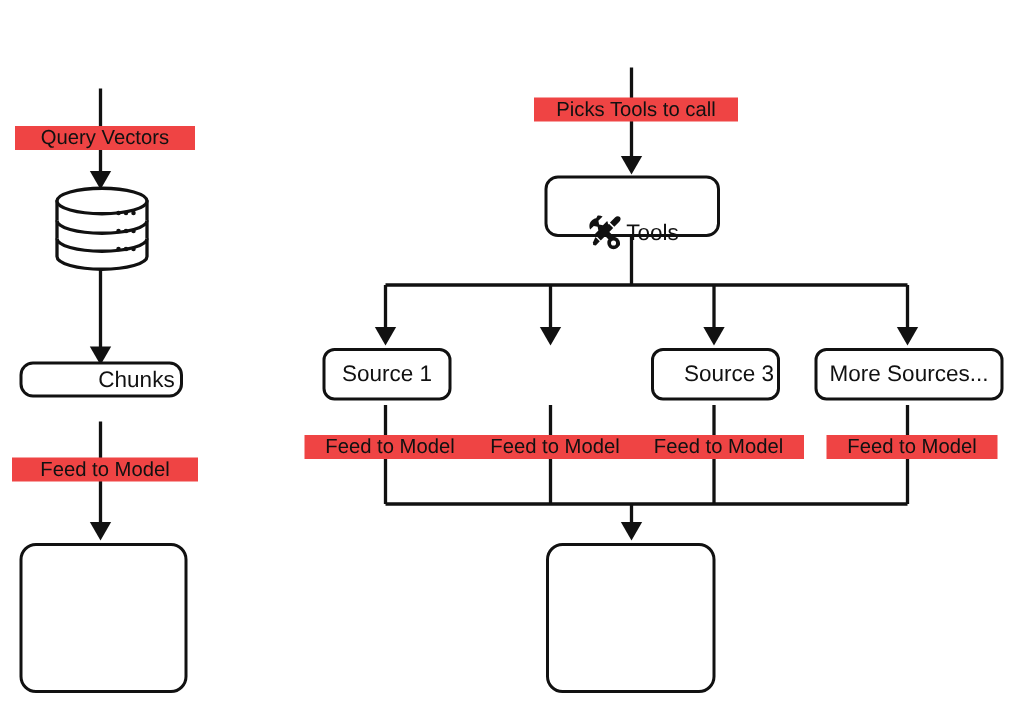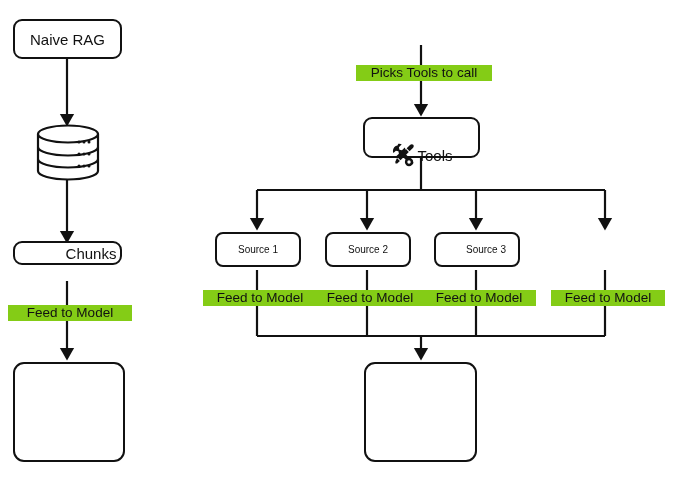--- a/index.html
+++ b/index.html
@@ -34,37 +34,37 @@
     background: #ffffff;
     display: flex;
     align-items: center;
     justify-content: center;
     color: #111111;
     font-size: 15px;
     line-height: 1;
     white-space: nowrap;
   }
   .node-box.small {
-    font-size: 10px;
+    font-size: 15px;
     border-radius: 8px;
     border-width: 2px;
   }
   .icon-box {
     position: absolute;
     box-sizing: border-box;
     border: 2.2px solid #111111;
     border-radius: 11px;
     background: #ffffff;
     display: flex;
     align-items: center;
     justify-content: center;
   }
   .edge-label {
     position: absolute;
-    background: #84cc16;
+    background: #ef4444;
     color: #111111;
     font-size: 13.5px;
     line-height: 1;
     white-space: nowrap;
     text-align: center;
     padding: 1px 2px;
   }
   .tools-inner {
     display: flex;
     align-items: center;
@@ -216,24 +216,22 @@
       </g>
       <g stroke="#111111" stroke-width="2.8" stroke-linejoin="round">
         <path d="M -24 -8 L -2 -20 L 24 -10 L 24 12 L -2 22 L -24 12 Z" fill="#ffffff"></path>
         <path d="M -24 -8 L -2 2 L 24 -10" fill="none"></path>
         <path d="M -2 2 L -2 22" fill="none"></path>
       </g>
       <text x="11" y="12" transform="rotate(-22 11 12)" text-anchor="middle" font-family="'Liberation Sans', sans-serif" font-size="10.5" font-weight="bold" fill="#111111">LLM</text>
     </g>
   </svg>
 
-  <div class="node-box" style="left:13px; top:19px; width:109px; height:40px;">
-    <span>Naive RAG</span>
-  </div>
-
+
+  <div class="edge-label" style="left:10px; top:84px; width:116px;">Query Vectors</div>
 
   <div class="node-box" style="left:13px; top:241px; width:109px; height:24px;padding-left:47px;">
     <span>Chunks</span>
   </div>
 
   <div class="edge-label" style="left:8px; top:305px; width:120px;">Feed to Model</div>
 
   <div class="icon-box" style="left:13px; top:362px; width:112px; height:100px;"></div>
 
 
@@ -261,25 +259,25 @@
         </g>
         <circle cx="23.4" cy="23.4" r="2.1" fill="#ffffff"></circle>
       </svg>
       <span class="tools-label">Tools</span>
     </span>
   </div>
 
   <div class="node-box small" style="left:215px; top:232px; width:86px; height:35px;">
     <span>Source 1</span>
   </div>
-  <div class="node-box small" style="left:325px; top:232px; width:86px; height:35px;">
-    <span>Source 2</span>
-  </div>
   <div class="node-box small" style="left:434px; top:232px; width:86px; height:35px;padding-left:18px;">
     <span>Source 3</span>
+  </div>
+  <div class="node-box small" style="left:543px; top:232px; width:126px; height:35px;">
+    <span>More Sources...</span>
   </div>
 
   <div class="edge-label" style="left:203px; top:290px; width:110px;">Feed to Model</div>
   <div class="edge-label" style="left:313px; top:290px; width:110px;">Feed to Model</div>
   <div class="edge-label" style="left:422px; top:290px; width:110px;">Feed to Model</div>
   <div class="edge-label" style="left:551px; top:290px; width:110px;">Feed to Model</div>
 
   <div class="icon-box" style="left:364px; top:362px; width:113px; height:100px;"></div>
 
 </div>

